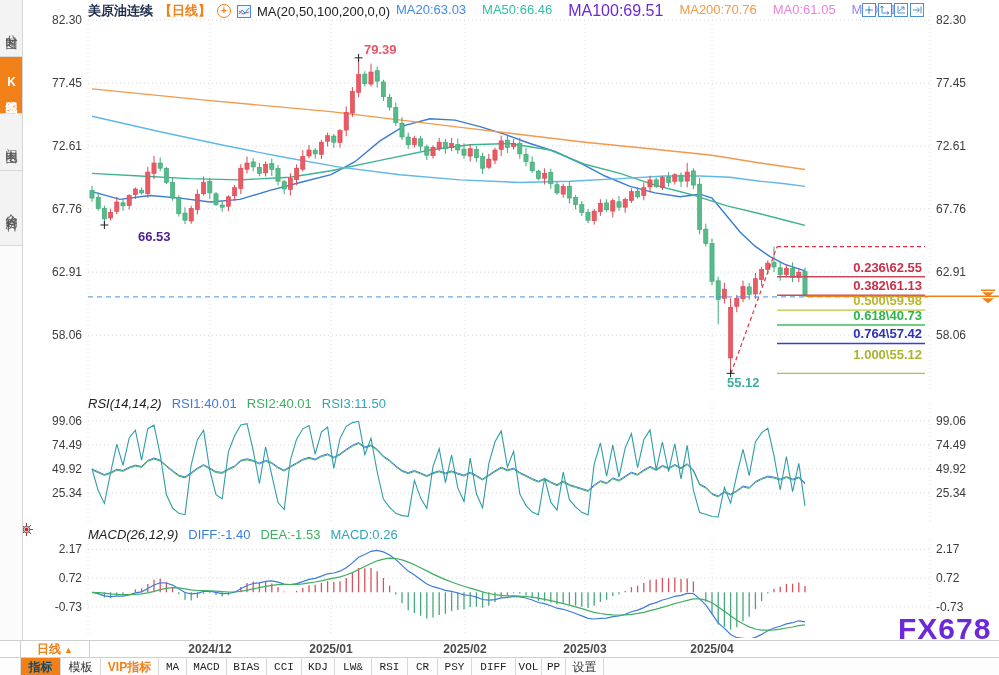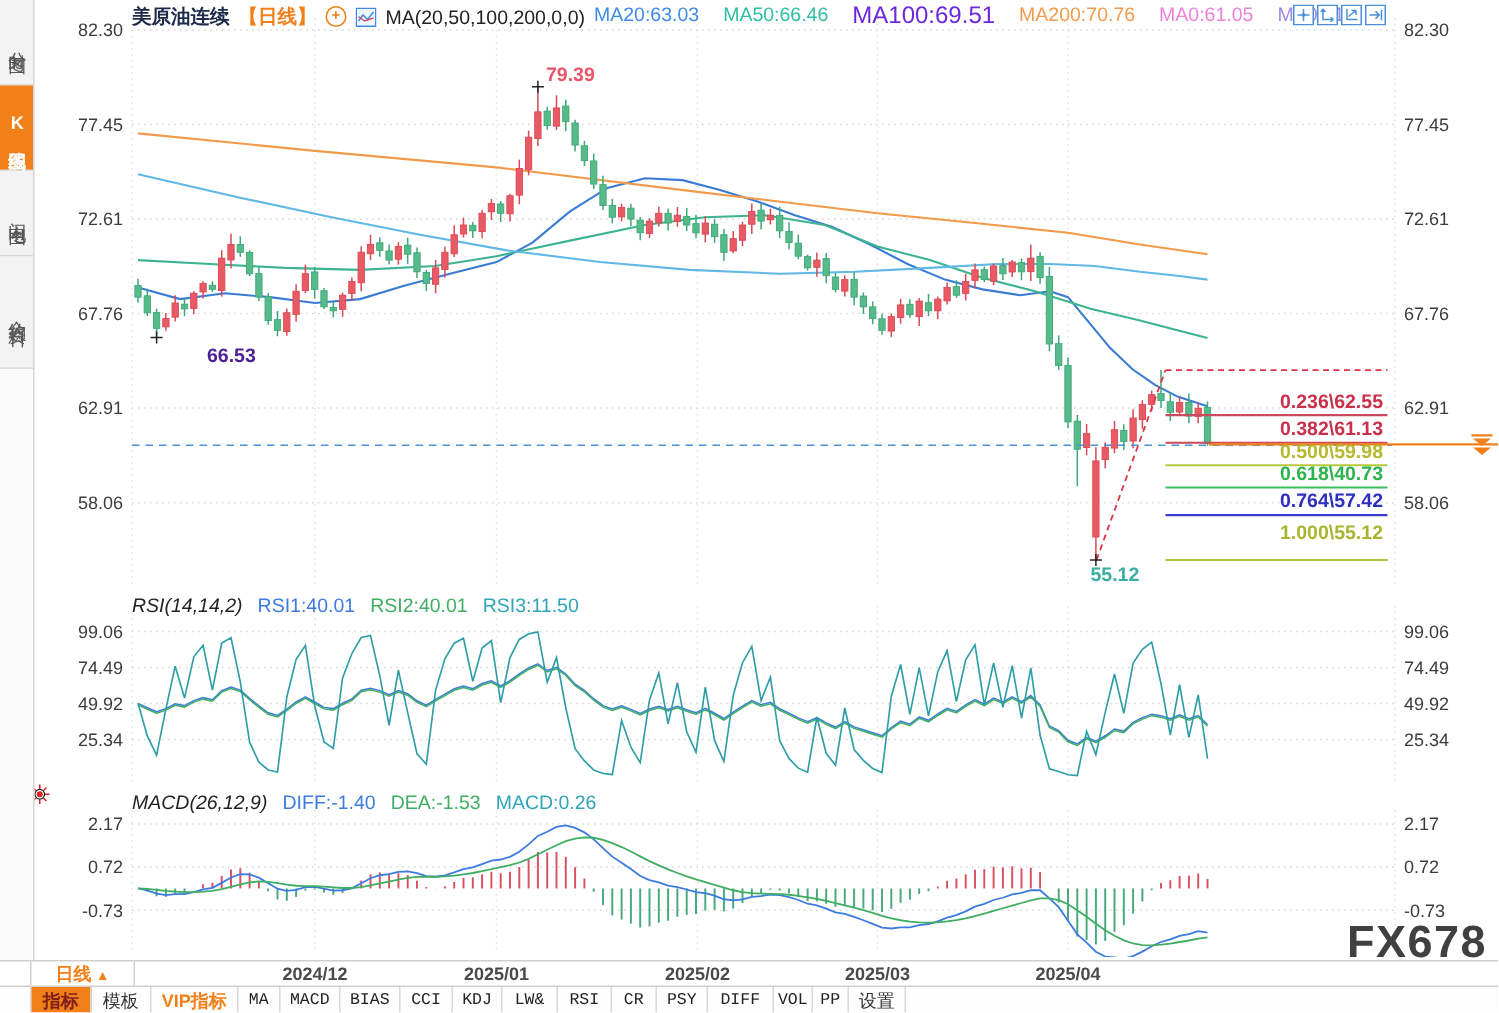--- a/index.html
+++ b/index.html
@@ -26,24 +26,24 @@
   .fib-label{position:absolute;left:762px;width:160px;text-align:right;font-weight:bold;font-size:13px;z-index:12;line-height:14px;}
   .anno{position:absolute;font-weight:bold;font-size:13px;z-index:12;}
   
   #xaxis-row{position:absolute;left:0;top:640px;width:999px;height:17px;border-top:1px solid #cfcfcf;background:#fff;z-index:25;}
   #period-box{position:absolute;left:20px;top:0;width:68px;height:17px;border-left:1px solid #cfcfcf;border-right:1px solid #cfcfcf;display:flex;align-items:center;justify-content:center;gap:3px;color:#f28019;font-weight:bold;font-size:12px;cursor:pointer;}
   .date-label{position:absolute;top:1px;width:60px;text-align:center;font-weight:bold;color:#4a4a4a;font-size:12px;}
   
   #toolbar{position:absolute;left:0;top:657px;width:999px;height:18px;border-top:1px solid #cfcfcf;background:#fdfdfd;display:flex;z-index:25;}
   .t-spacer{width:20px;border-right:1px solid #d8d8d8;}
   .tcell{display:flex;align-items:center;justify-content:center;height:100%;border-right:1px solid #d8d8d8;font-size:12px;color:#333;cursor:pointer;box-sizing:border-box;}
-  .tcell.active{background:#f28019;color:#7f1d1d;font-weight:bold;}
+  .tcell.active{background:#f28019;color:#0c4a6e;font-weight:bold;}
   .tcell.vip{color:#f28019;font-weight:bold;}
   .tcell.mono{font-family:"Liberation Mono",monospace;font-size:11px;color:#222;}
-  #watermark{position:absolute;left:898px;top:612px;font-size:30px;font-weight:bold;color:#404040;letter-spacing:1px;z-index:5;}
+  #watermark{position:absolute;left:898px;top:612px;font-size:30px;font-weight:bold;color:#6d28d9;letter-spacing:1px;z-index:5;}
   #starburst{position:absolute;left:19px;top:522px;z-index:20;}
   svg{display:block;}
 </style>
 </head>
 <body>
 
 <div id="app">
 
   <svg id="chart-svg" width="999" height="640" viewBox="0 0 999 640" style="position:absolute;left:0;top:0;z-index:1;">
       <defs>

